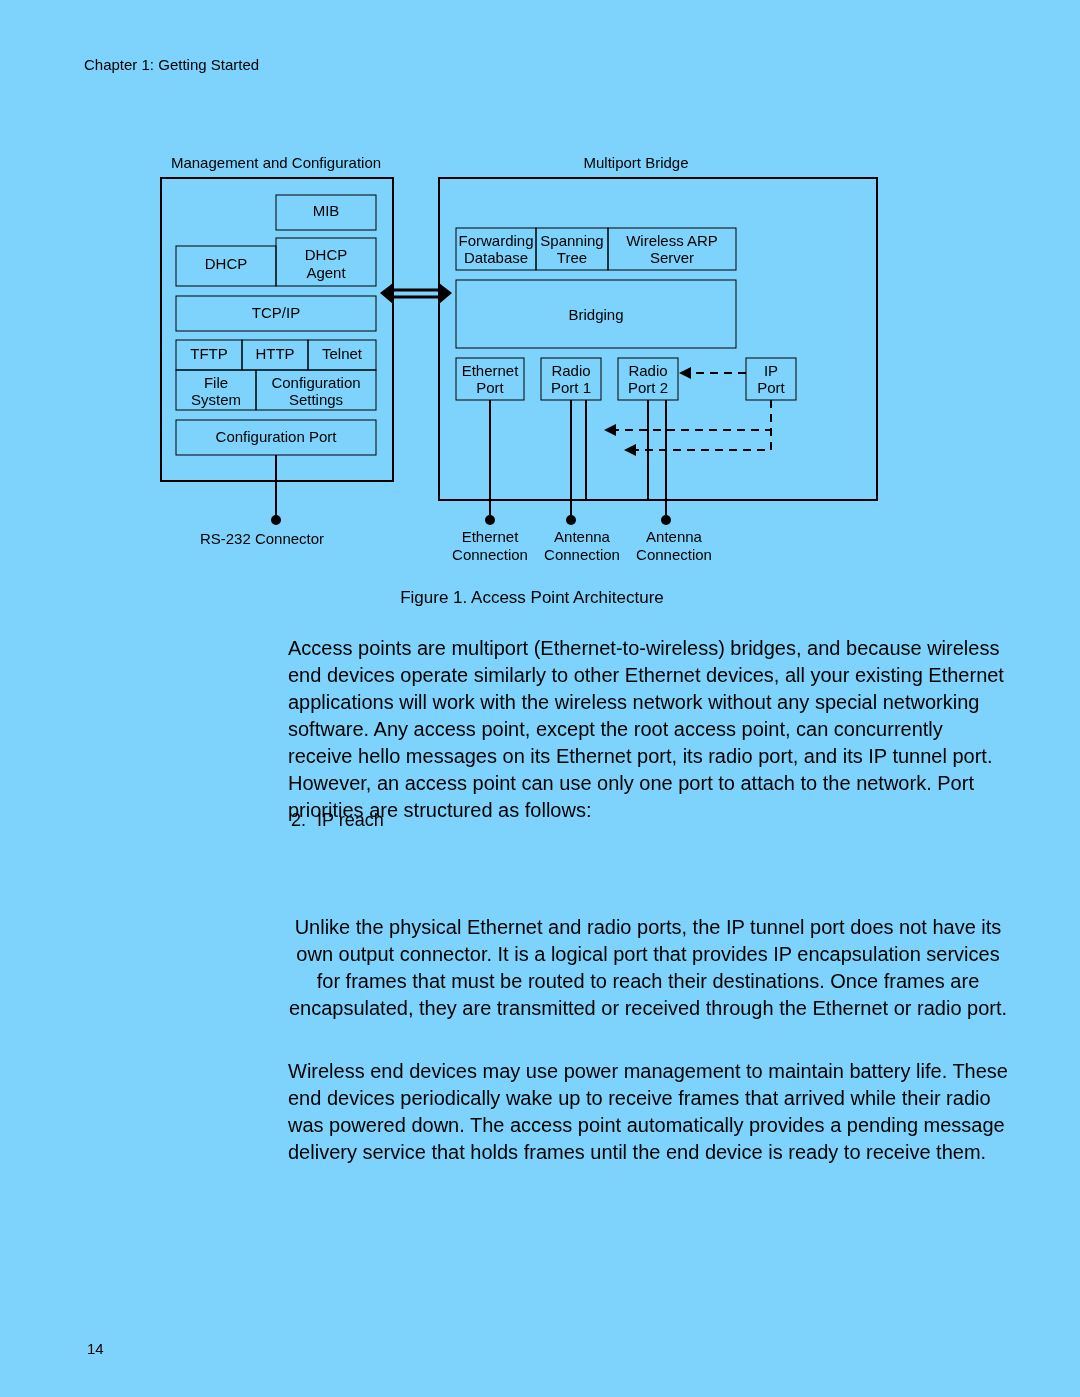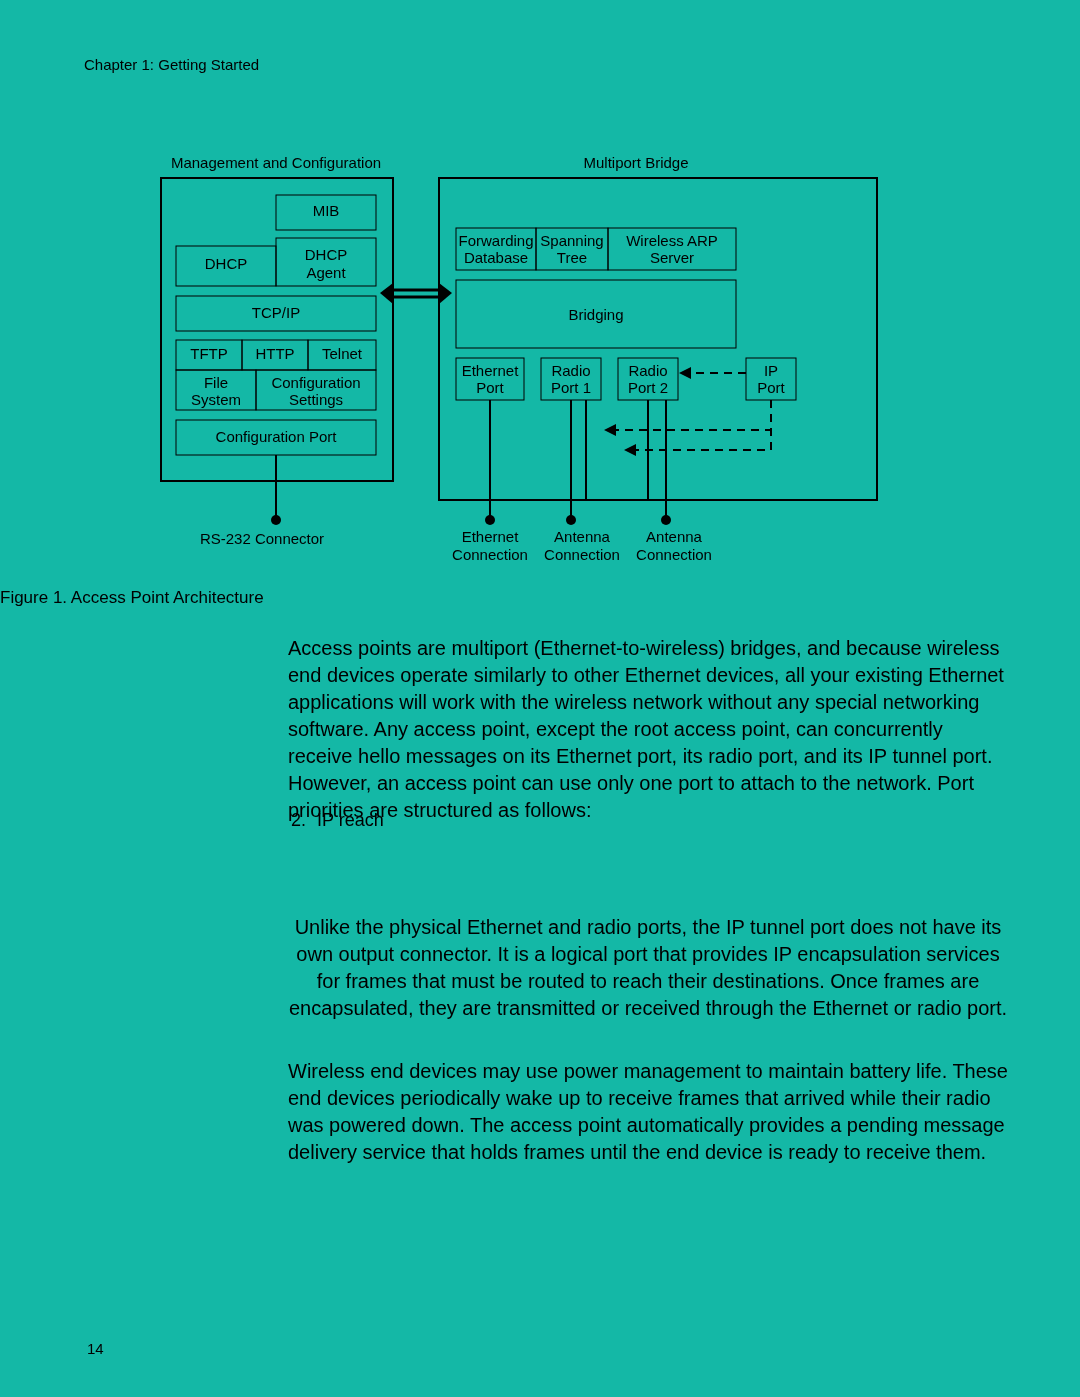--- a/index.html
+++ b/index.html
@@ -6,21 +6,21 @@
     margin: 0;
     padding: 0;
     background: #fff;
     font-family: Arial, Helvetica, sans-serif;
     color: #000;
   }
   .page {
     width: 1080px;
     height: 1397px;
     position: relative;
-    background: #14b8a6;
+    background: #7dd3fc;
   }
   .chapter-title {
     position: absolute;
     left: 84px;
     top: 56px;
     font-size: 15px;
   }
   .page-number {
     position: absolute;
     left: 87px;
@@ -44,20 +44,21 @@
   }
   .diagram-svg .lbl {
     text-anchor: middle;
     dominant-baseline: middle;
   }
 
   .caption {
     position: absolute;
     left: 0; right: 16px;
     top: 588px;
+    text-align: center;
     font-size: 17px;
   }
 
   .body-col {
     position: absolute;
     left: 288px;
     width: 720px;
     font-size: 20px;
     line-height: 1.35;
   }

